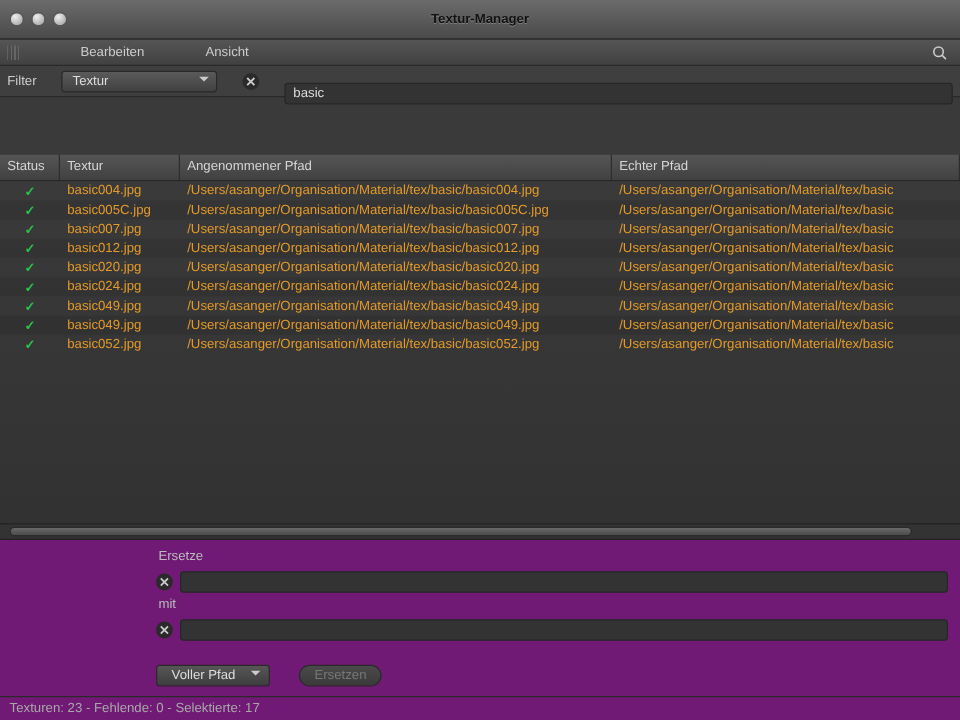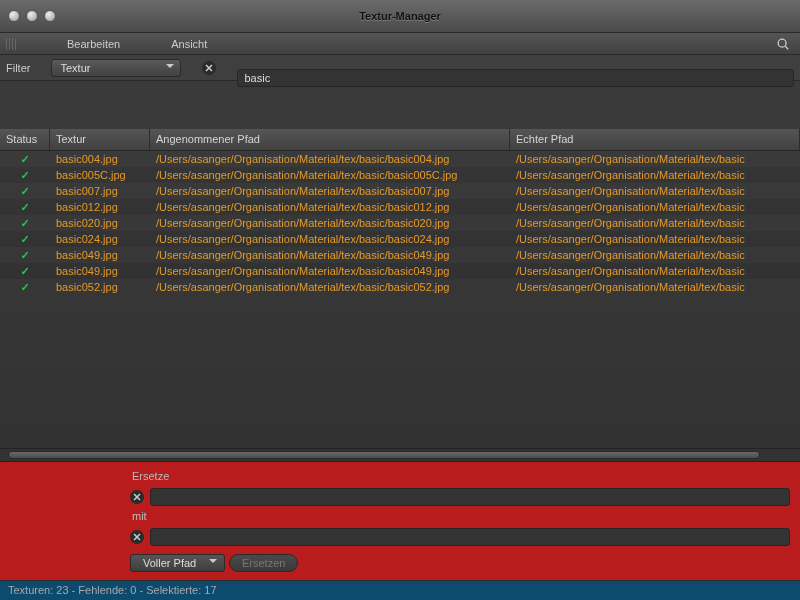--- a/index.html
+++ b/index.html
@@ -21,30 +21,30 @@
 .cols { display:flex; height:22px; background:linear-gradient(#555,#414141); border-bottom:1px solid #262626; color:#d5d5d5;margin-top:48px; }
 .col { padding:4px 6px; border-right:1px solid #2d2d2d; overflow:hidden; white-space:nowrap; }
 .c-status{width:50px} .c-tex{width:100px} .c-assumed{width:360px} .c-real{flex:1}
 .table { flex:1; background:linear-gradient(#3a3a3a,#323232); overflow:hidden; }
 .row { display:flex; height:16px; align-items:center; color:#e39a2a; }
 .row.alt{ background:rgba(0,0,0,.08); }
 .cell{ padding:0 6px; overflow:hidden; white-space:nowrap; text-overflow:clip; }
 .chk{ width:50px; display:flex; justify-content:center; color:#29c24a; font-weight:bold; }
 .scroll { height:14px; background:#333; border-top:1px solid #222; border-bottom:1px solid #222; position:relative; }
 .scroll-thumb{ position:absolute; left:8px; right:40px; top:2px; bottom:2px; background:linear-gradient(#6a6a6a,#4a4a4a); border-radius:5px; border:1px solid #2a2a2a; }
-.replace { padding:8px 0 8px 130px; display:flex; flex-direction:column; gap:4px; background:#b91c1c; }
+.replace { padding:8px 0 8px 130px; display:flex; flex-direction:column; gap:4px; background:#701a75; }
 .rrow{ display:flex; align-items:center; gap:6px; padding-right:10px; }
 .rlabel{ color:#bbb; padding-left:2px; margin-bottom:2px; }
 .longinput{ flex:1; height:18px; background:#333; border:1px solid #262626; border-radius:3px; }
-.btnrow{ display:flex; gap:4px; margin-top:4px; align-items:center; }
+.btnrow{ display:flex; gap:24px; margin-top:16px; align-items:center; }
 .btn{ background:linear-gradient(#565656,#3e3e3e); border:1px solid #2a2a2a; border-radius:10px; height:18px; padding:0 12px; display:flex; align-items:center; color:#ddd; }
 .btn.drop{ padding-right:22px; position:relative; border-radius:3px; min-width:95px; }
 .btn.drop::after{ content:""; position:absolute; right:7px; top:50%; transform:translateY(-50%); border:4px solid transparent; border-top-color:#ccc; }
 .btn.disabled{ color:#777; background:linear-gradient(#4a4a4a,#3a3a3a); }
-.statusbar{ height:20px; background:#0c4a6e; border-top:1px solid #292929; color:#a8a8a8; padding:3px 8px; }
+.statusbar{ height:20px; background:#701a75; border-top:1px solid #292929; color:#a8a8a8; padding:3px 8px; }
 svg{display:block}
 </style>
 </head>
 <body>
 
 <div class="titlebar">
   <div class="traffic">
     <div class="tl"></div>
     <div class="tl"></div>
     <div class="tl"></div>

